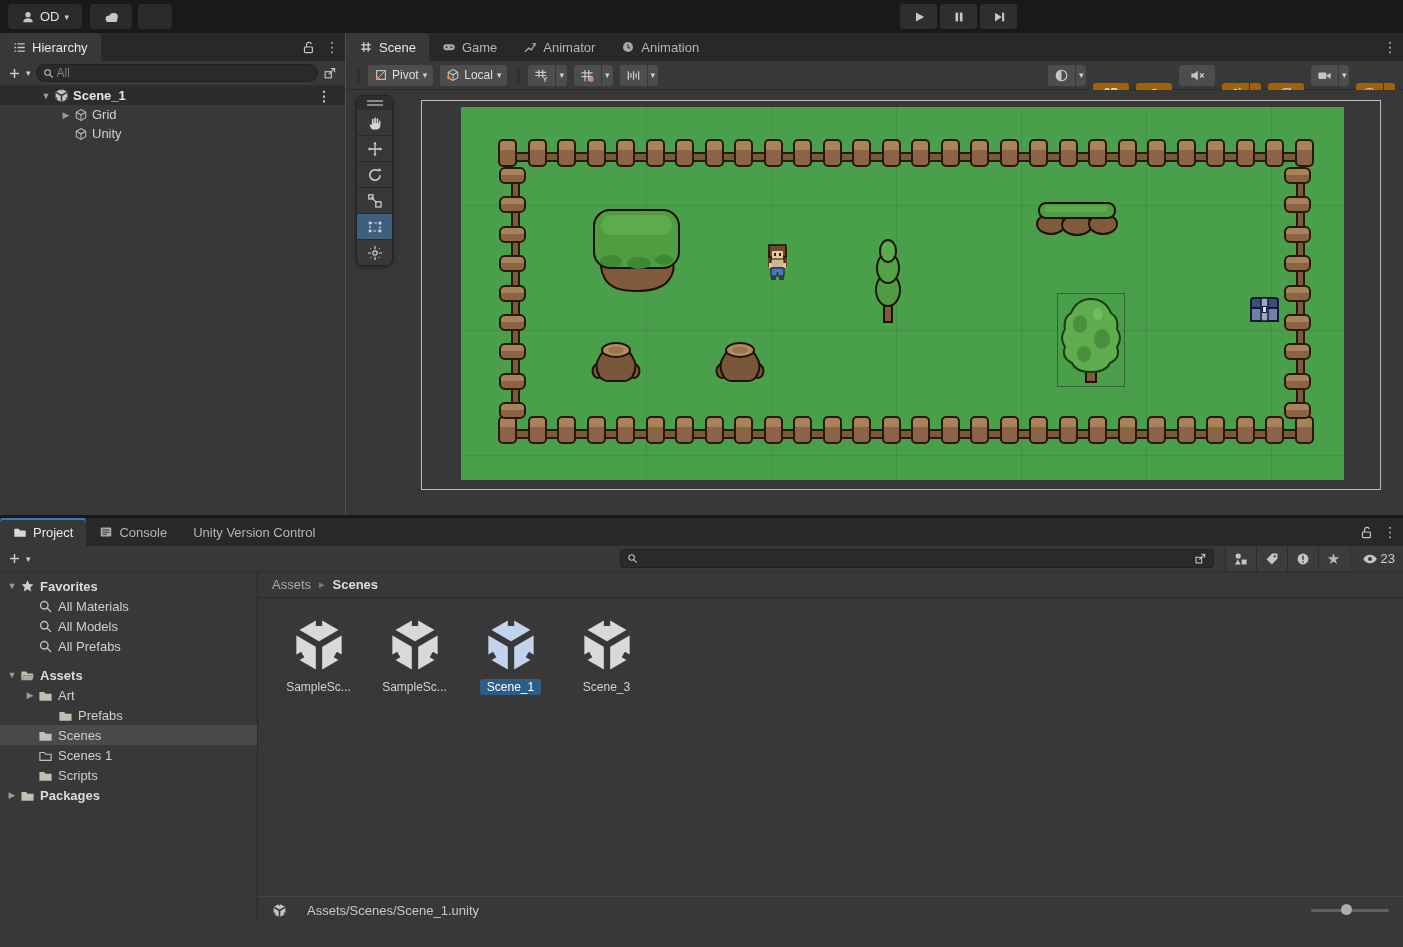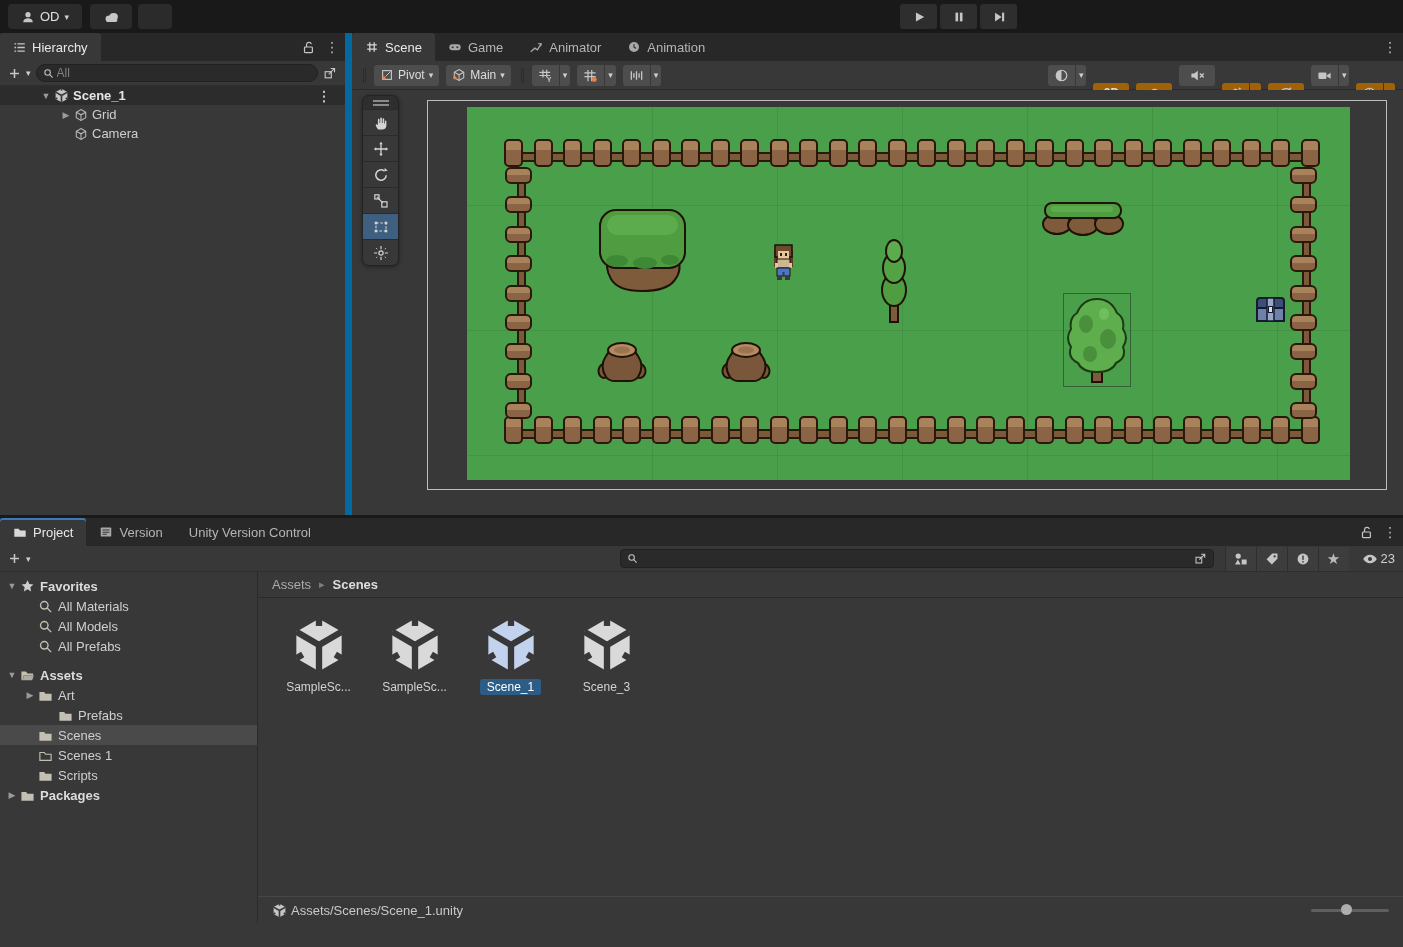--- a/index.html
+++ b/index.html
@@ -15,21 +15,21 @@
             display:flex; align-items:center; justify-content:center; gap:5px; color:#e0e0e0; }
   #acct-btn { left:8px; width:74px; padding:0 8px; }
   #cloud-btn { left:90px; width:42px; }
   #blank-btn { left:138px; width:34px; }
   .play-btn { position:absolute; top:4px; width:37px; height:25px; background:#2e2e2e;
               border-radius:3px; display:flex; align-items:center; justify-content:center; }
 
   
   #hier-panel { position:absolute; left:0; top:33px; width:345px; height:482px; background:#383838; }
   #scene-panel { position:absolute; left:345px; top:33px; width:1058px; height:602px;
-                 background:#383838; border-left:7px solid #0369a1; }
+                 background:#383838; border-left:1px solid #0369a1; }
   #proj-panel { position:absolute; left:0; top:515px; width:1403px; height:432px;
                 background:#383838; border-top:3px solid #191919; }
 
   .tabbar { height:28px; background:#282828; display:flex; align-items:stretch; position:relative; }
   .tab { display:flex; align-items:center; gap:6px; padding:0 13px; color:#b5b5b5; cursor:default; }
   .tab.active { background:#383838; color:#e8e8e8; border-radius:3px 3px 0 0; }
   .tab.active.focused { box-shadow:inset 0 2px 0 #3a79bb; }
   .tabbar-right { position:absolute; right:6px; top:0; height:28px; display:flex; align-items:center; gap:10px; }
   .kebab { color:#bdbdbd; font-size:14px; letter-spacing:0; }
 
@@ -109,21 +109,21 @@
   #proj-right { flex:1; display:flex; flex-direction:column; }
   #breadcrumb { height:26px; display:flex; align-items:center; padding:0 14px; gap:8px;
                 border-bottom:1px solid #2a2a2a; }
   #asset-grid { flex:1; display:flex; align-items:flex-start; padding:18px 16px 0 14px; gap:3px; }
   .aitem { width:93px; display:flex; flex-direction:column; align-items:center; }
   .aitem .icon { width:58px; height:58px; }
   .aitem .albl { margin-top:5px; font-size:12px; color:#d2d2d2; padding:1px 7px; border-radius:3px;
                  max-width:88px; white-space:nowrap; overflow:hidden; }
   .aitem .albl.sel { background:#2c5d87; color:#ffffff; }
   #statusbar { height:27px; border-top:1px solid #474747; display:flex; align-items:center;
-               padding:0 14px; gap:4px; }
+               padding:0 14px; gap:20px; }
   #zoom-slider { margin-left:auto; width:78px; height:14px; position:relative; }
   #zoom-slider .track { position:absolute; left:0; right:0; top:6px; height:3px; background:#5f5f5f; border-radius:2px; }
   #zoom-slider .handle { position:absolute; top:1px; width:11px; height:11px; border-radius:50%; background:#aeaeae; }
 </style>
 </head>
 <body>
 
 <div id="app">
 
   <div id="topbar">
@@ -246,21 +246,21 @@
           <span class="lbl">Grid</span>
         </div>
         <div class="hrow hchild">
           <span class="tri"></span>
           <span class="ic" style="width:14px;height:14px">
             <svg viewBox="0 0 16 16">
               <path d="M8 1.8l5.4 3v6.2L8 14.2 2.6 11V4.8z" fill="none" stroke="#b9b9b9" stroke-width="1.2"></path>
               <path d="M2.6 4.8L8 7.8l5.4-3M8 7.8v6.4" stroke="#b9b9b9" stroke-width="1.2" fill="none"></path>
             </svg>
           </span>
-          <span class="lbl">Camera</span>
+          <span class="lbl">Unity</span>
         </div>
       </div>
   </div>
 
   <div id="scene-panel">
     <div class="tabbar" id="scene-tabbar">
       <div class="tab active">
           <span class="ic" style="width:14px;height:14px">
             <svg viewBox="0 0 16 16">
               <path d="M5.5 2.5v11M10.5 2.5v11M2.5 5.5h11M2.5 10.5h11" stroke="#d8d8d8" stroke-width="1.4"></path>
@@ -314,21 +314,21 @@
         <span class="caret">▾</span>
       </div>
       <div class="svbtn">
         <span class="ic" style="width:14px;height:14px">
             <svg viewBox="0 0 16 16">
               <path d="M8 1.8l5.4 3v6.2L8 14.2 2.6 11V4.8z" fill="none" stroke="#c6c6c6" stroke-width="1.2"></path>
               <path d="M2.6 4.8L8 7.8l5.4-3M8 7.8v6.4" stroke="#c6c6c6" stroke-width="1.2" fill="none"></path>
               <circle cx="3.2" cy="11.2" r="2" fill="#e8824a"></circle>
             </svg>
           </span>
-        <span>Main</span>
+        <span>Local</span>
         <span class="caret">▾</span>
       </div>
       <span class="vsep"></span>
       <div class="split">
         <div class="svbtn main">
           <span class="ic" style="width:15px;height:15px">
               <svg viewBox="0 0 16 16">
                 <path d="M5.3 1.8v8.4M9.3 1.8v8.4M1.5 4.6h11.5M1.5 8h11.5" stroke="#c6c6c6" stroke-width="1.3"></path>
                 <text x="9.2" y="15" font-size="7.5" fill="#c6c6c6" font-family="sans-serif" font-weight="bold">Y</text>
               </svg>
@@ -690,21 +690,21 @@
           </span>
           <span>Project</span>
         </div>
         <div class="tab">
           <span class="ic" style="width:14px;height:14px">
             <svg viewBox="0 0 16 16">
               <rect x="2" y="2.8" width="12" height="10.4" rx="1" fill="#a8a8a8"></rect>
               <path d="M4 5.8h8M4 8.2h8M4 10.6h5" stroke="#383838" stroke-width="1.2"></path>
             </svg>
           </span>
-          <span>Version</span>
+          <span>Console</span>
         </div>
         <div class="tab">
           <span>Unity Version Control</span>
         </div>
         <div class="tabbar-right">
         <span class="ic" style="width:14px;height:14px">
             <svg viewBox="0 0 16 16">
               <rect x="4" y="8" width="9" height="6.3" rx="1" fill="none" stroke="#c6c6c6" stroke-width="1.4"></rect>
               <path d="M6.3 8V5.4a2.8 2.8 0 0 1 5.5-.6" fill="none" stroke="#c6c6c6" stroke-width="1.4"></path>
             </svg>

